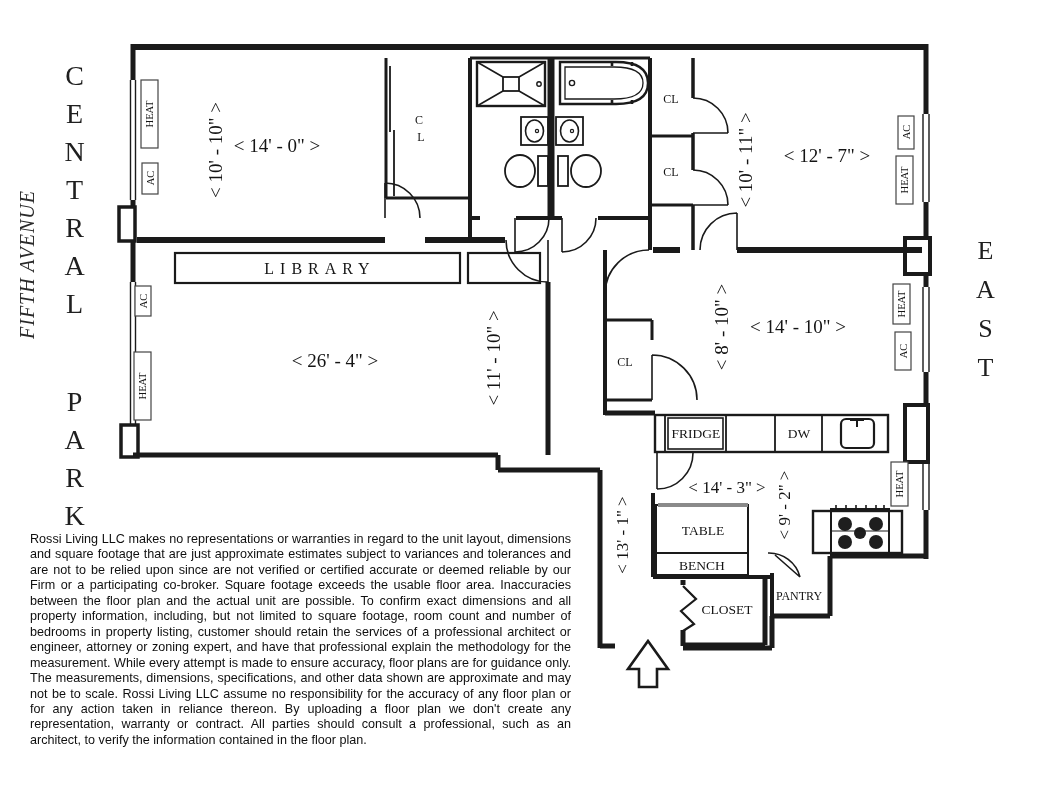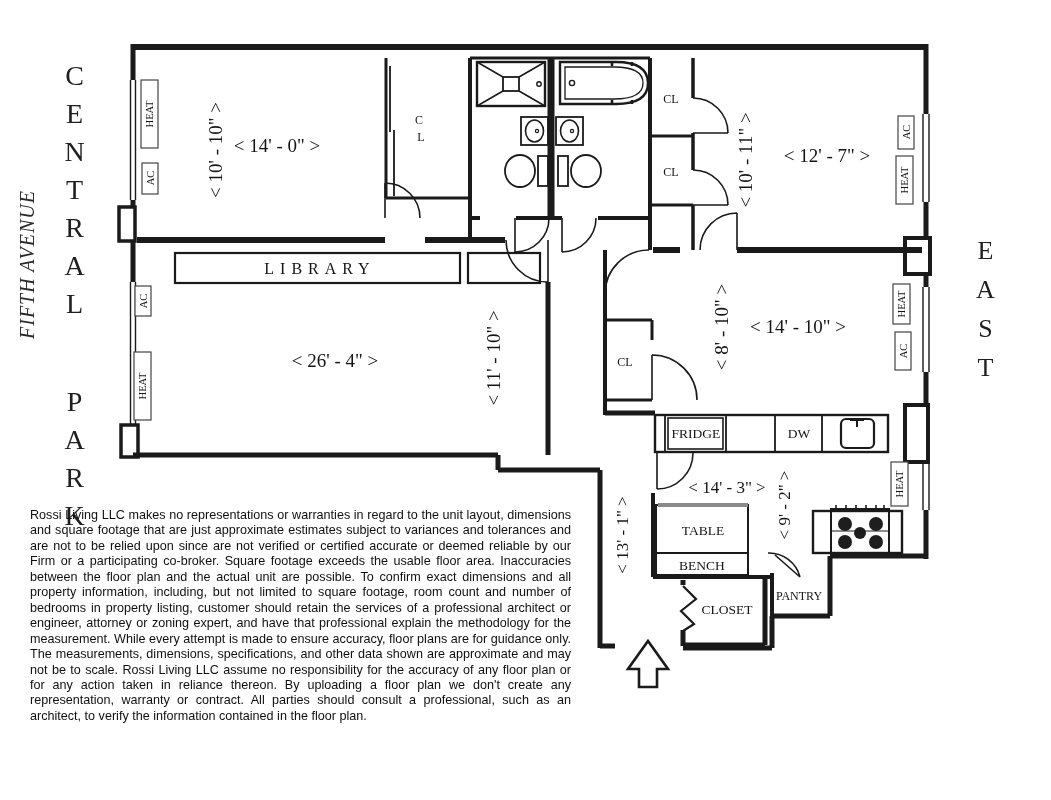--- a/index.html
+++ b/index.html
@@ -5,21 +5,21 @@
   html,body{margin:0;padding:0;background:#ffffff;}
   #stage{position:relative;width:1051px;height:800px;background:#ffffff;overflow:hidden;
          font-family:"Liberation Serif", serif;color:#1a1a1a;}
   .street-vert{position:absolute;writing-mode:vertical-rl;text-orientation:upright;
                white-space:pre;color:#1f1f1f;}
   #central-park{left:58px;top:60px;font-size:28px;letter-spacing:7px;word-spacing:22px;height:420px;}
   #east{left:970px;top:236px;font-size:26px;letter-spacing:10px;height:220px;}
   #fifth-avenue{position:absolute;left:-73px;top:253px;width:200px;text-align:center;
                 transform:rotate(-90deg);font-style:italic;font-size:20px;letter-spacing:1px;color:#2a2a2a;}
   #plan{position:absolute;left:0;top:0;}
-  #disclaimer{position:absolute;left:30px;top:508px;width:541px;
+  #disclaimer{position:absolute;left:30px;top:532px;width:541px;
               font-family:"Liberation Sans", sans-serif;font-size:12.6px;line-height:15.45px;
               text-align:justify;color:#0f0f0f;}
   svg text{fill:#141414;}
   .dim{font-size:19px;}
   .dim-sm{font-size:17px;}
   .room-lbl{font-size:13.5px;}
   .cl-lbl{font-size:12px;}
   .lib-lbl{font-size:16px;letter-spacing:6px;}
   .hvac-lbl{font-size:10.5px;}
 </style>

